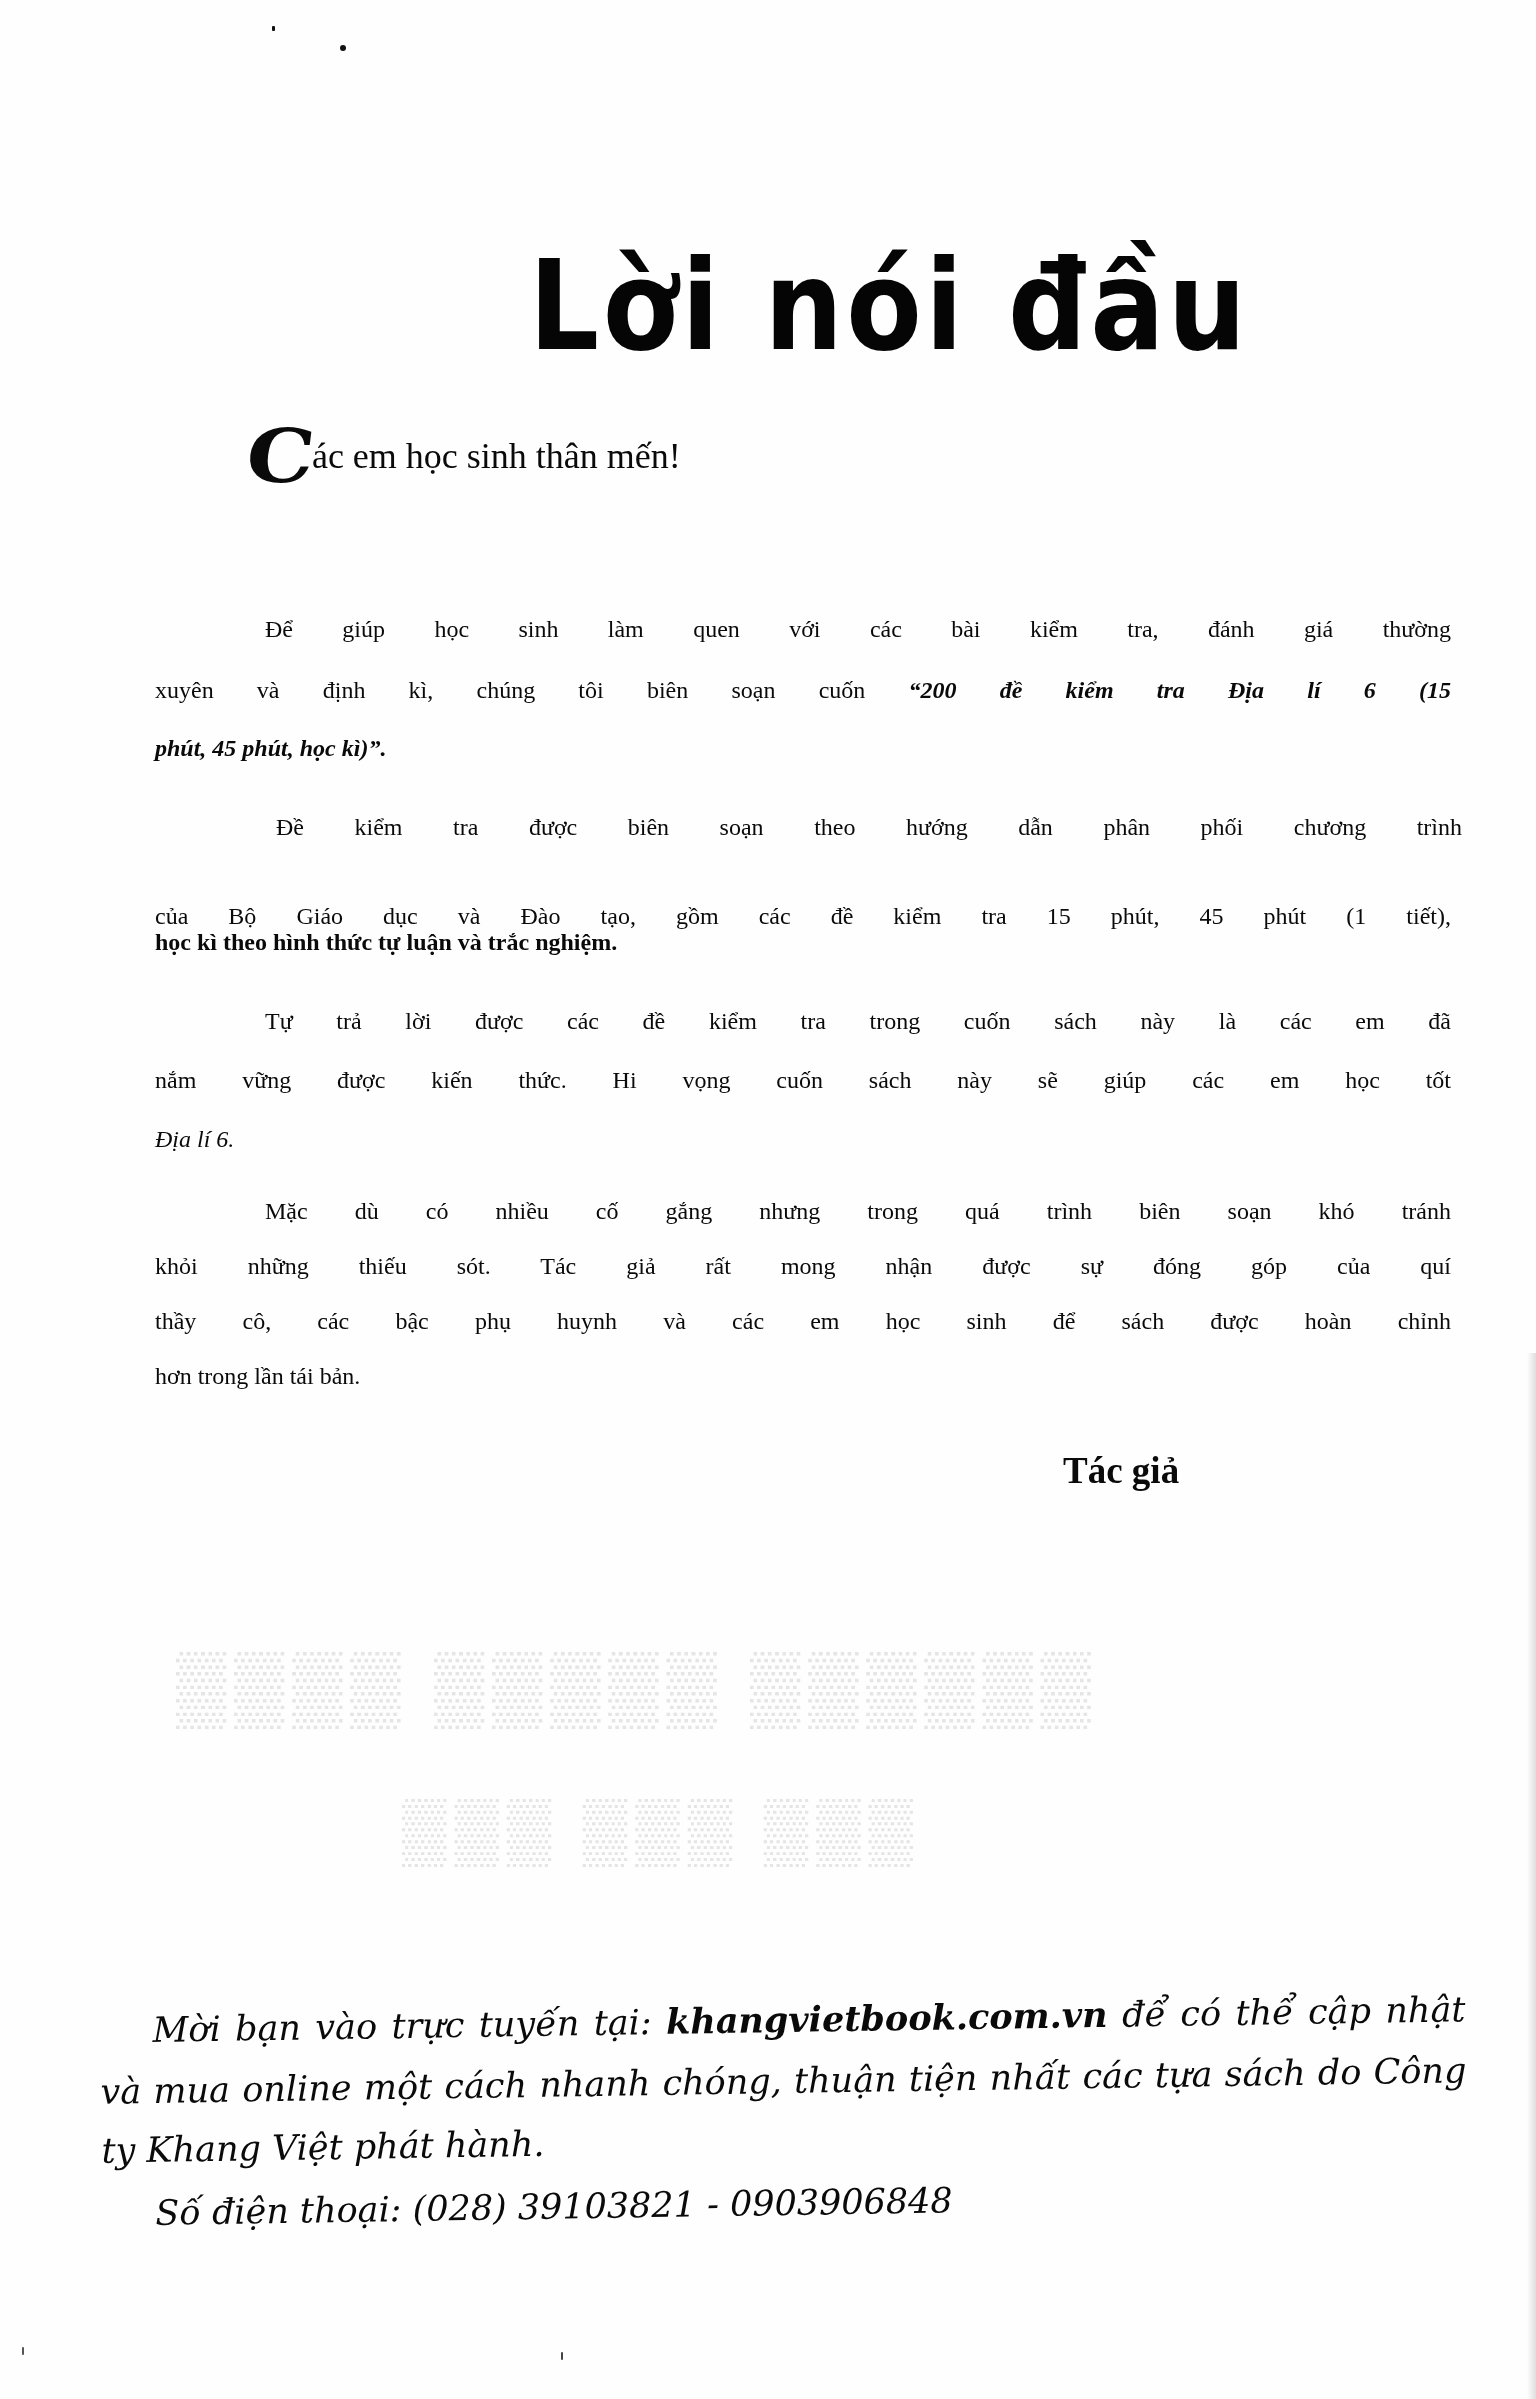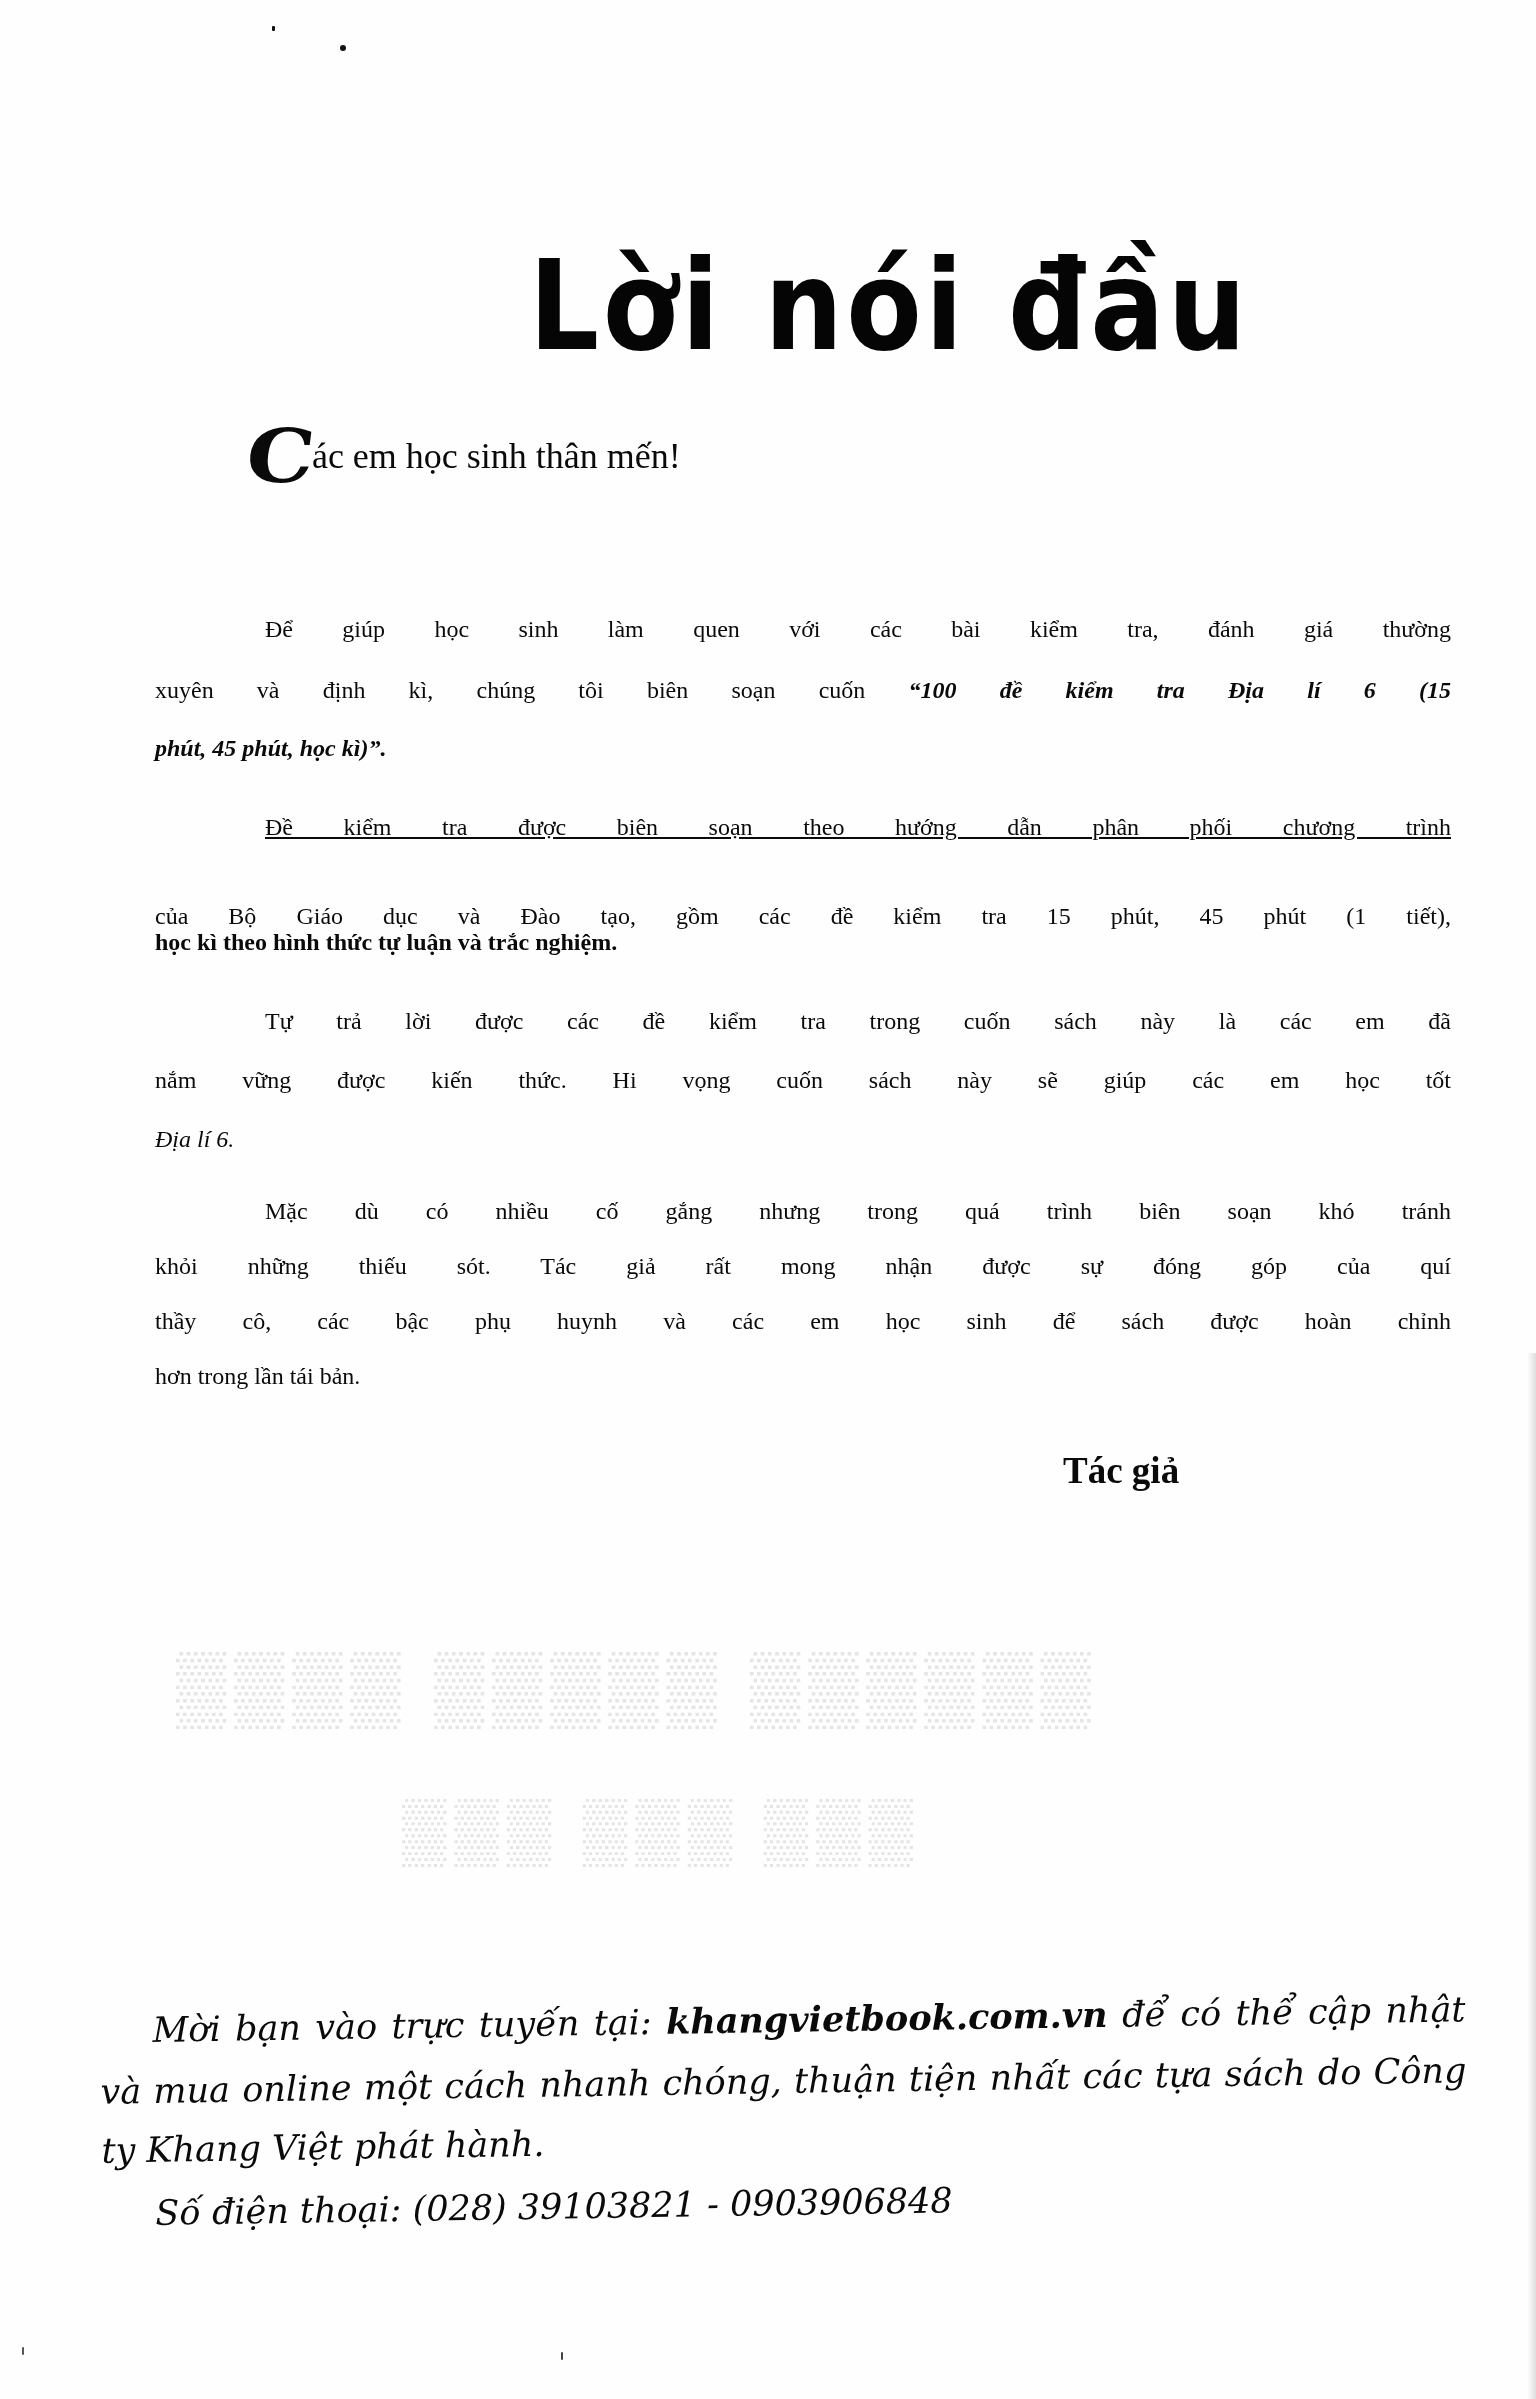--- a/index.html
+++ b/index.html
@@ -51,29 +51,29 @@
 
   <div class="title">Lời nói đầu</div>
 
   <div class="salutation">
     <span class="dropcap">C</span><span>ác em học sinh thân mến!</span>
   </div>
 
   <div>
     <div class="line" style="left:265px;top:600px;width:1186px;">Để giúp học sinh làm quen với các bài kiểm tra, đánh giá thường</div>
     <div class="line" style="left:155px;top:661px;width:1296px;">
-      <span>xuyên và định kì, chúng tôi biên soạn cuốn </span><span class="it-b">“100 đề kiểm tra Địa lí 6 (15</span>
+      <span>xuyên và định kì, chúng tôi biên soạn cuốn </span><span class="it-b">“200 đề kiểm tra Địa lí 6 (15</span>
     </div>
     <div class="line last" style="left:155px;top:719px;width:1296px;">
       <span class="it-b">phút, 45 phút, học kì)”</span><span class="it-b">.</span>
     </div>
   </div>
 
   <div>
-    <div class="line" style="left:265px;top:798px;width:1186px;text-decoration:underline;">Đề kiểm tra được biên soạn theo hướng dẫn phân phối chương trình</div>
+    <div class="line" style="left:276px;top:798px;width:1186px;">Đề kiểm tra được biên soạn theo hướng dẫn phân phối chương trình</div>
     <div class="line" style="left:155px;top:887px;width:1296px;">của Bộ Giáo dục và Đào tạo, gồm các đề kiểm tra 15 phút, 45 phút (1 tiết),</div>
     <div class="line last" style="left:155px;top:913px;width:1296px;font-weight:bold;">học kì theo hình thức tự luận và trắc nghiệm.</div>
   </div>
 
   <div>
     <div class="line" style="left:265px;top:992px;width:1186px;">Tự trả lời được các đề kiểm tra trong cuốn sách này là các em đã</div>
     <div class="line" style="left:155px;top:1051px;width:1296px;">nắm vững được kiến thức. Hi vọng cuốn sách này sẽ giúp các em học tốt</div>
     <div class="line last" style="left:155px;top:1110px;width:1296px;">
       <span class="it">Địa lí 6.</span>
     </div>

